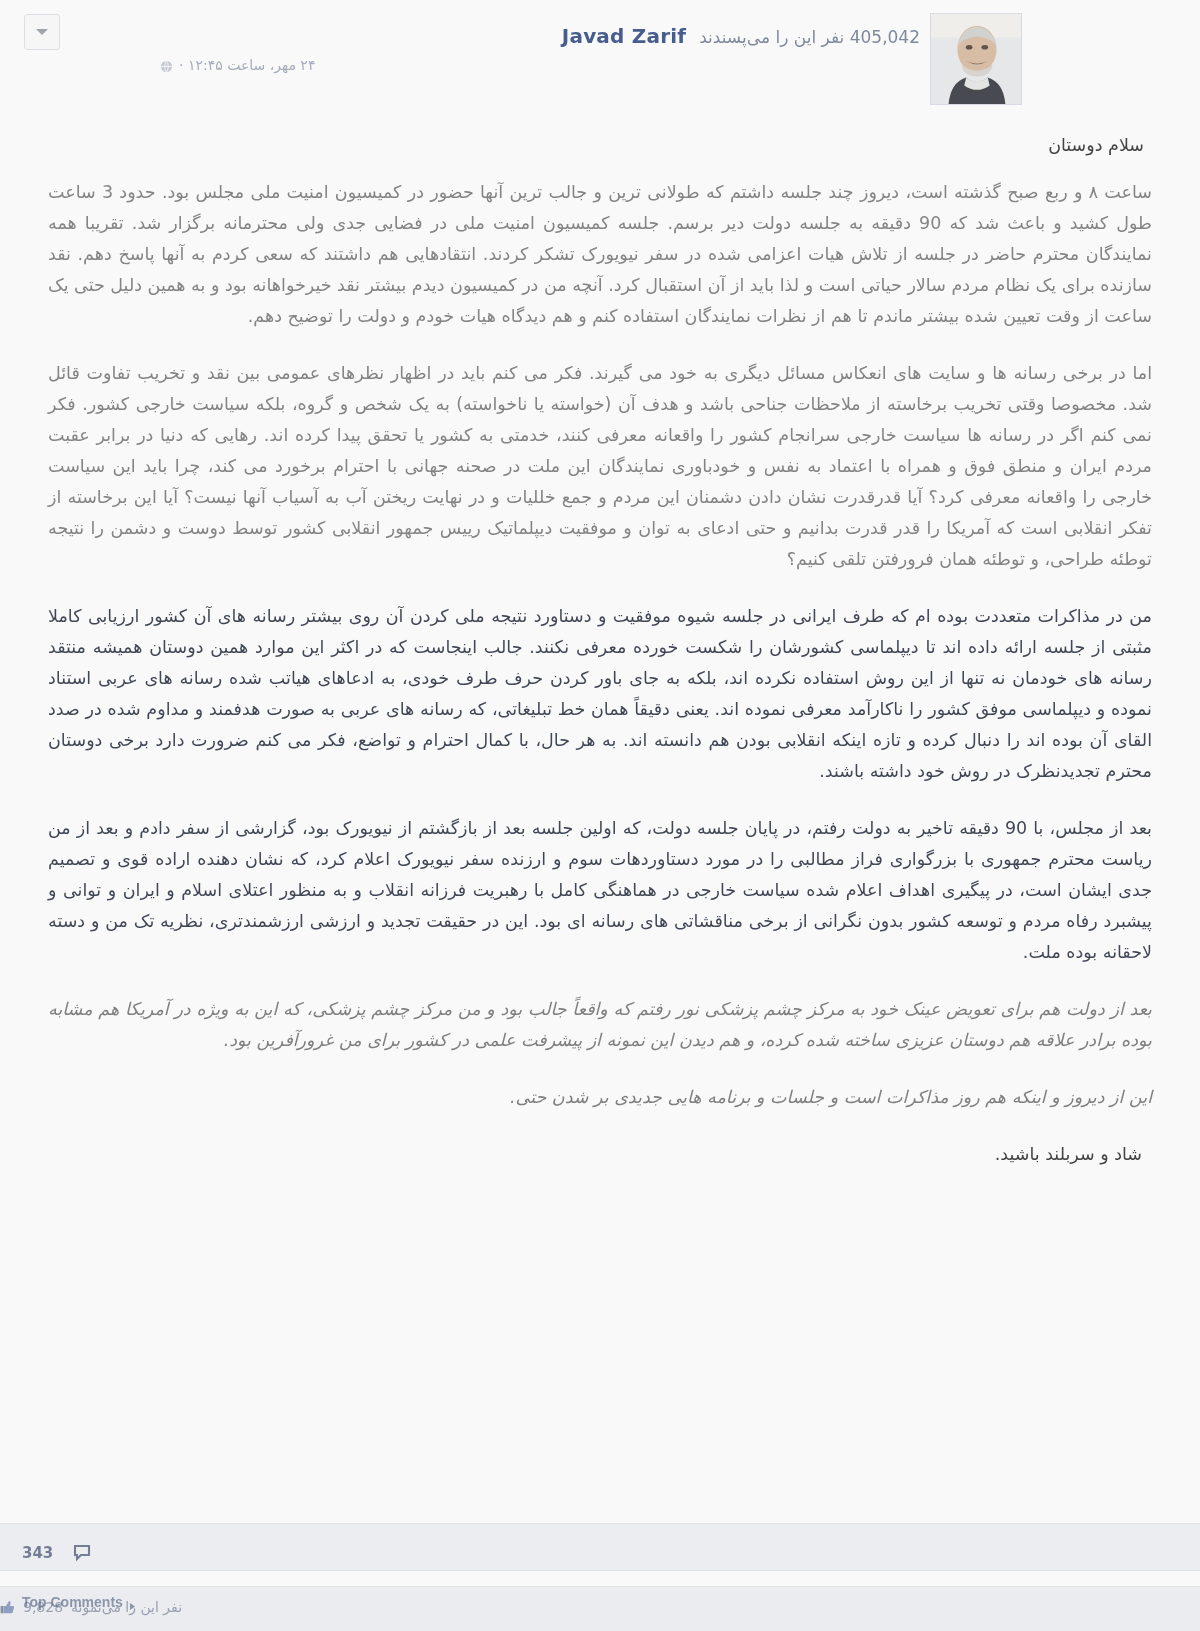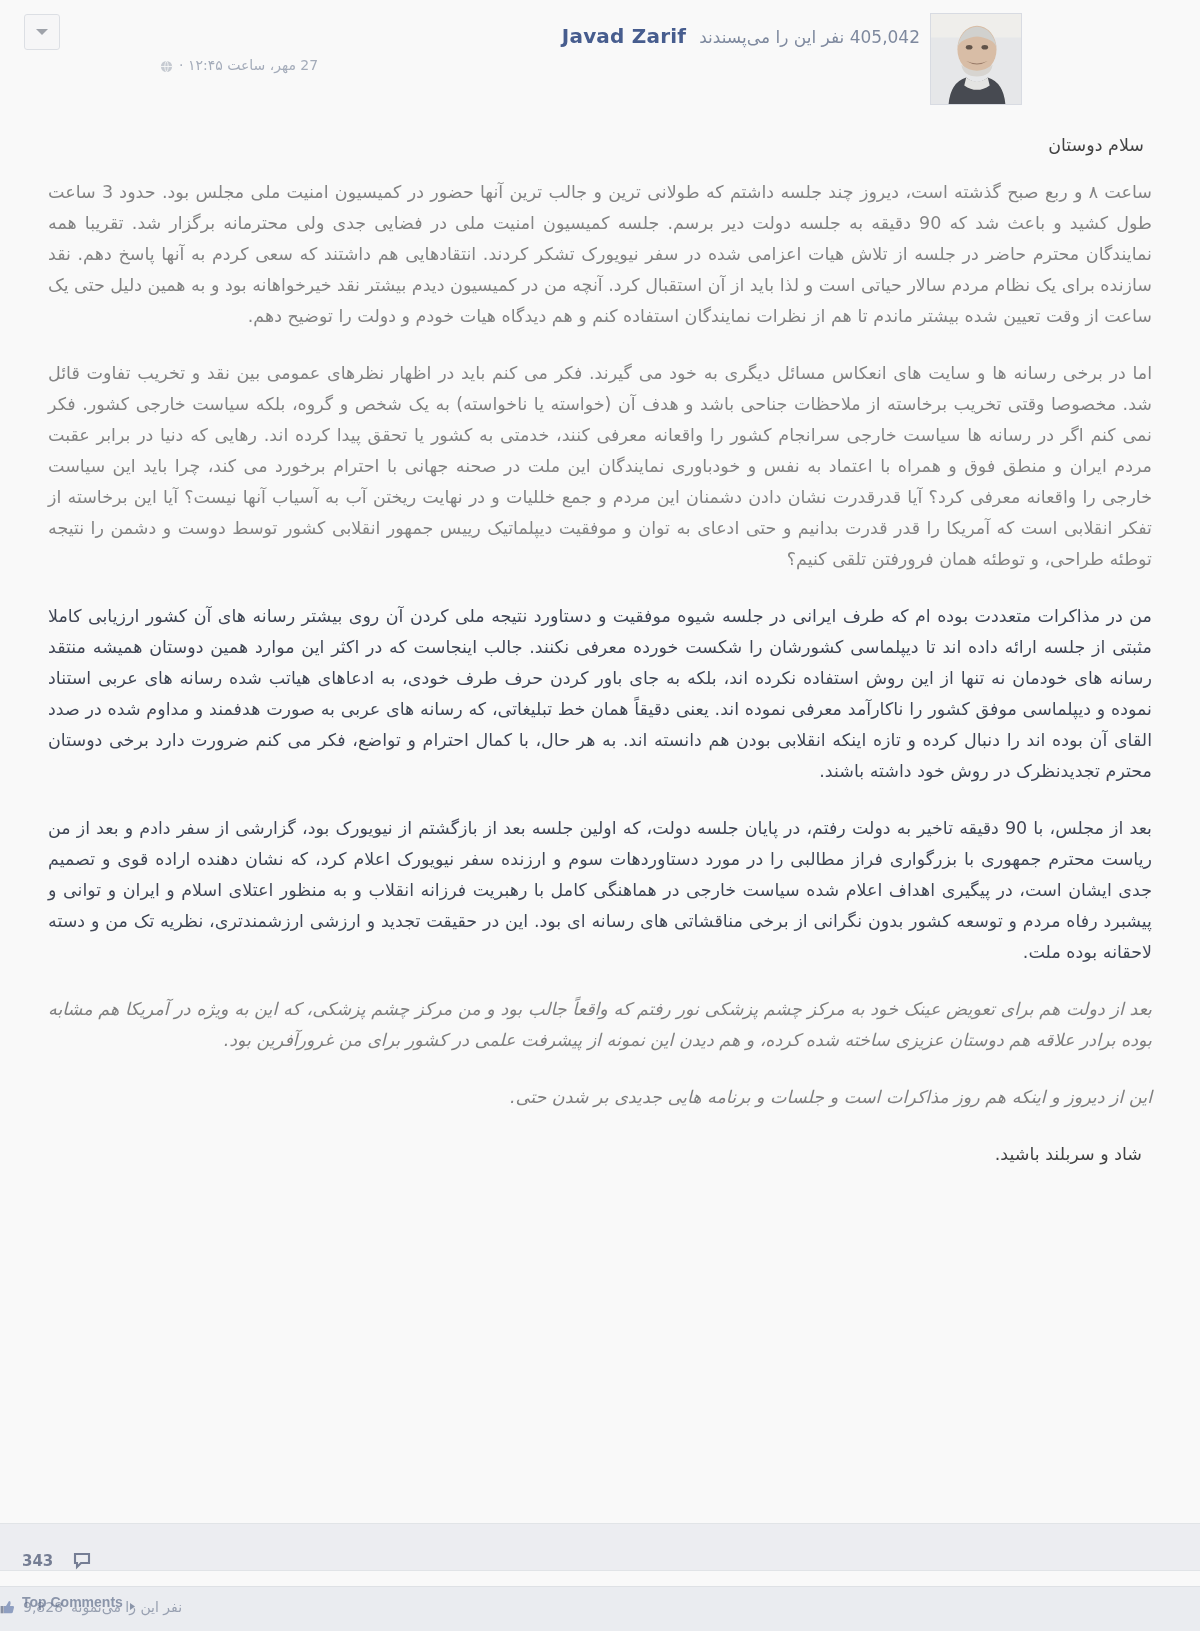--- a/index.html
+++ b/index.html
@@ -92,21 +92,21 @@
     padding:12px 48px 0 0;text-align:right;font-size:14px;color:#4b5a78;
     opacity:.6;display:flex;justify-content:flex-end;align-items:center;gap:8px;
   }
   .thumb-icon{width:15px;height:15px;display:inline-block;}
 
   .commentbar{
     position:absolute;left:0;right:0;top:1523px;height:46px;
     background:#eff1f5;border-top:1px solid #e2e5ea;border-bottom:1px solid #e2e5ea;
   }
   .commentbar-inner{
-    position:absolute;left:22px;top:28px;
+    position:absolute;left:22px;top:20px;
     display:flex;align-items:center;gap:20px;
     font-size:15px;font-weight:bold;color:#2c3a5c;opacity:.72;
   }
   .bubble-icon{width:18px;height:18px;display:inline-block;}
 
   .topcomments{
     position:absolute;left:22px;top:1594px;
     display:flex;align-items:center;gap:6px;
     font-size:14px;font-weight:bold;color:#36486e;opacity:.62;
     font-family:"Liberation Sans",sans-serif;
@@ -127,21 +127,21 @@
         </svg>
       </span>
     </div>
 
     <div class="head-text">
       <div class="name-line">
         <span class="likers">405,042 نفر این را می‌پسندند</span>
         <span>Javad Zarif</span>
       </div>
       <div class="sub-line">
-        <span>27 مهر، ساعت ۱۲:۴۵ ·</span>
+        <span>۲۴ مهر، ساعت ۱۲:۴۵ ·</span>
         <span class="globe-icon">
           <svg width="13" height="13" viewBox="0 0 13 13" aria-hidden="true">
             <circle cx="6.5" cy="6.5" r="5.6" fill="#8f98a8"></circle>
             <path d="M1 6.5h11M6.5 1c2.2 2.6 2.2 8.4 0 11M6.5 1C4.3 3.6 4.3 9.4 6.5 12" stroke="#ffffff" stroke-width="0.9" fill="none"></path>
           </svg>
         </span>
       </div>
     </div>
 
     <div class="avatar">

